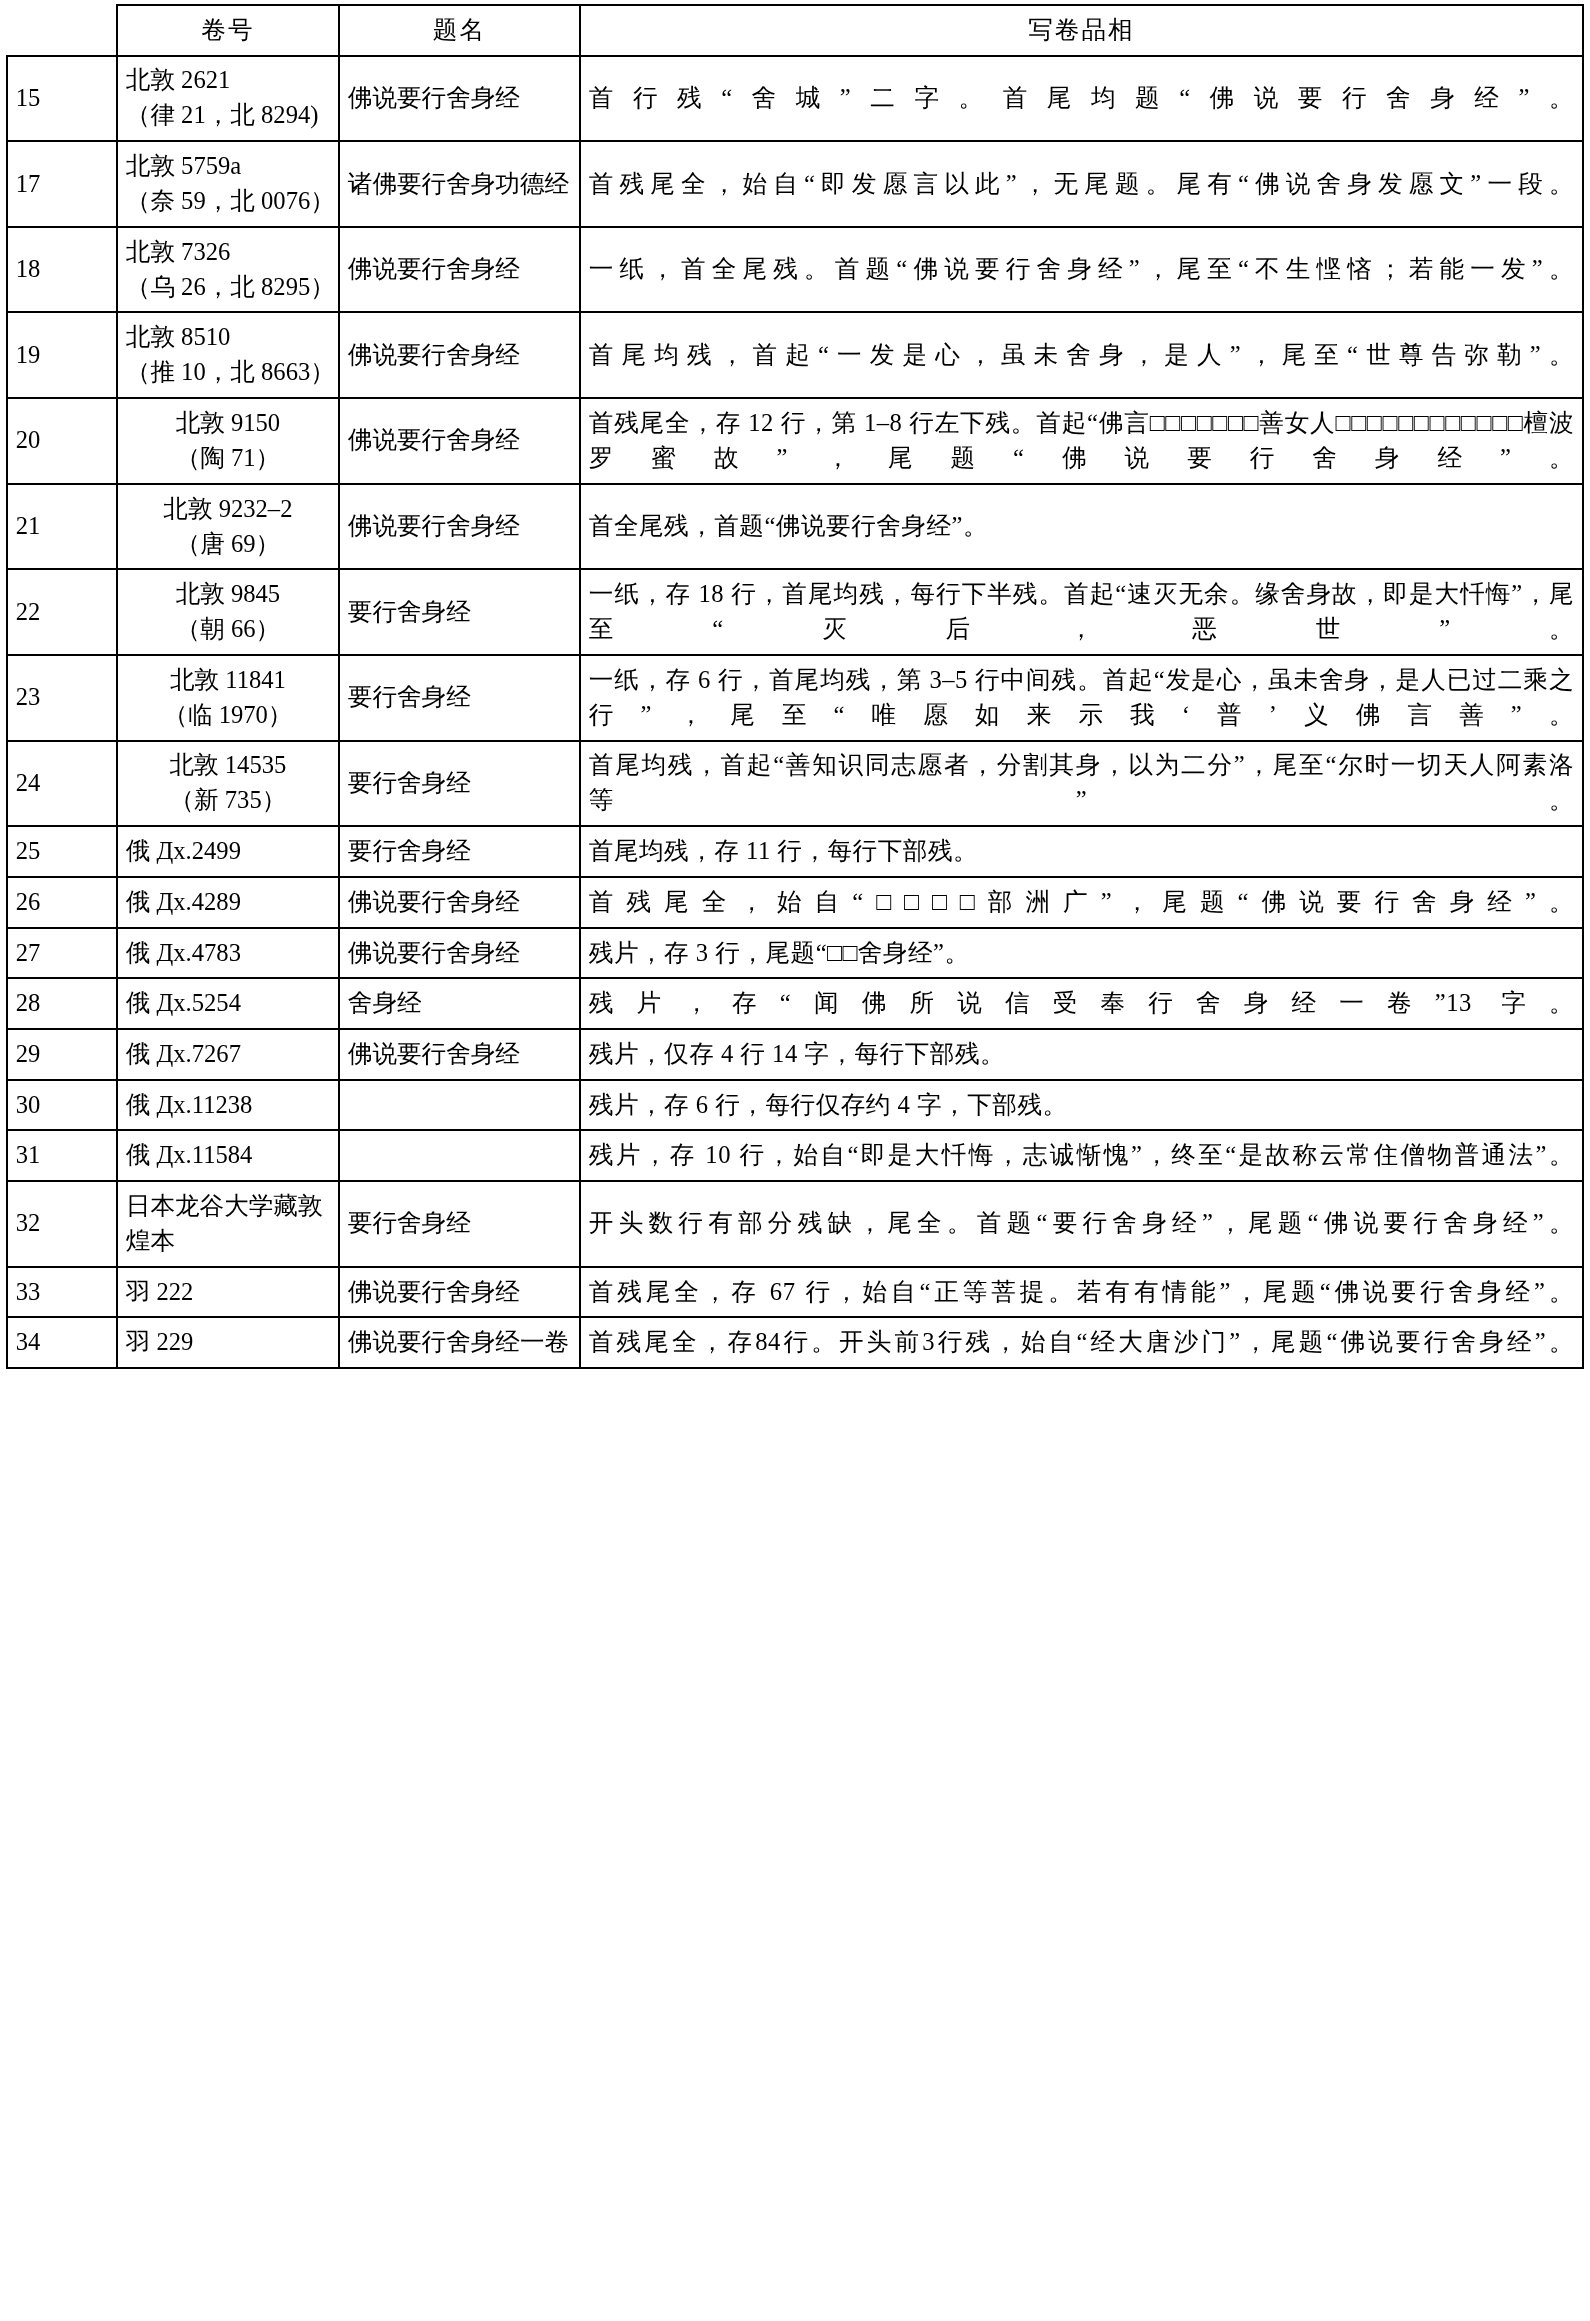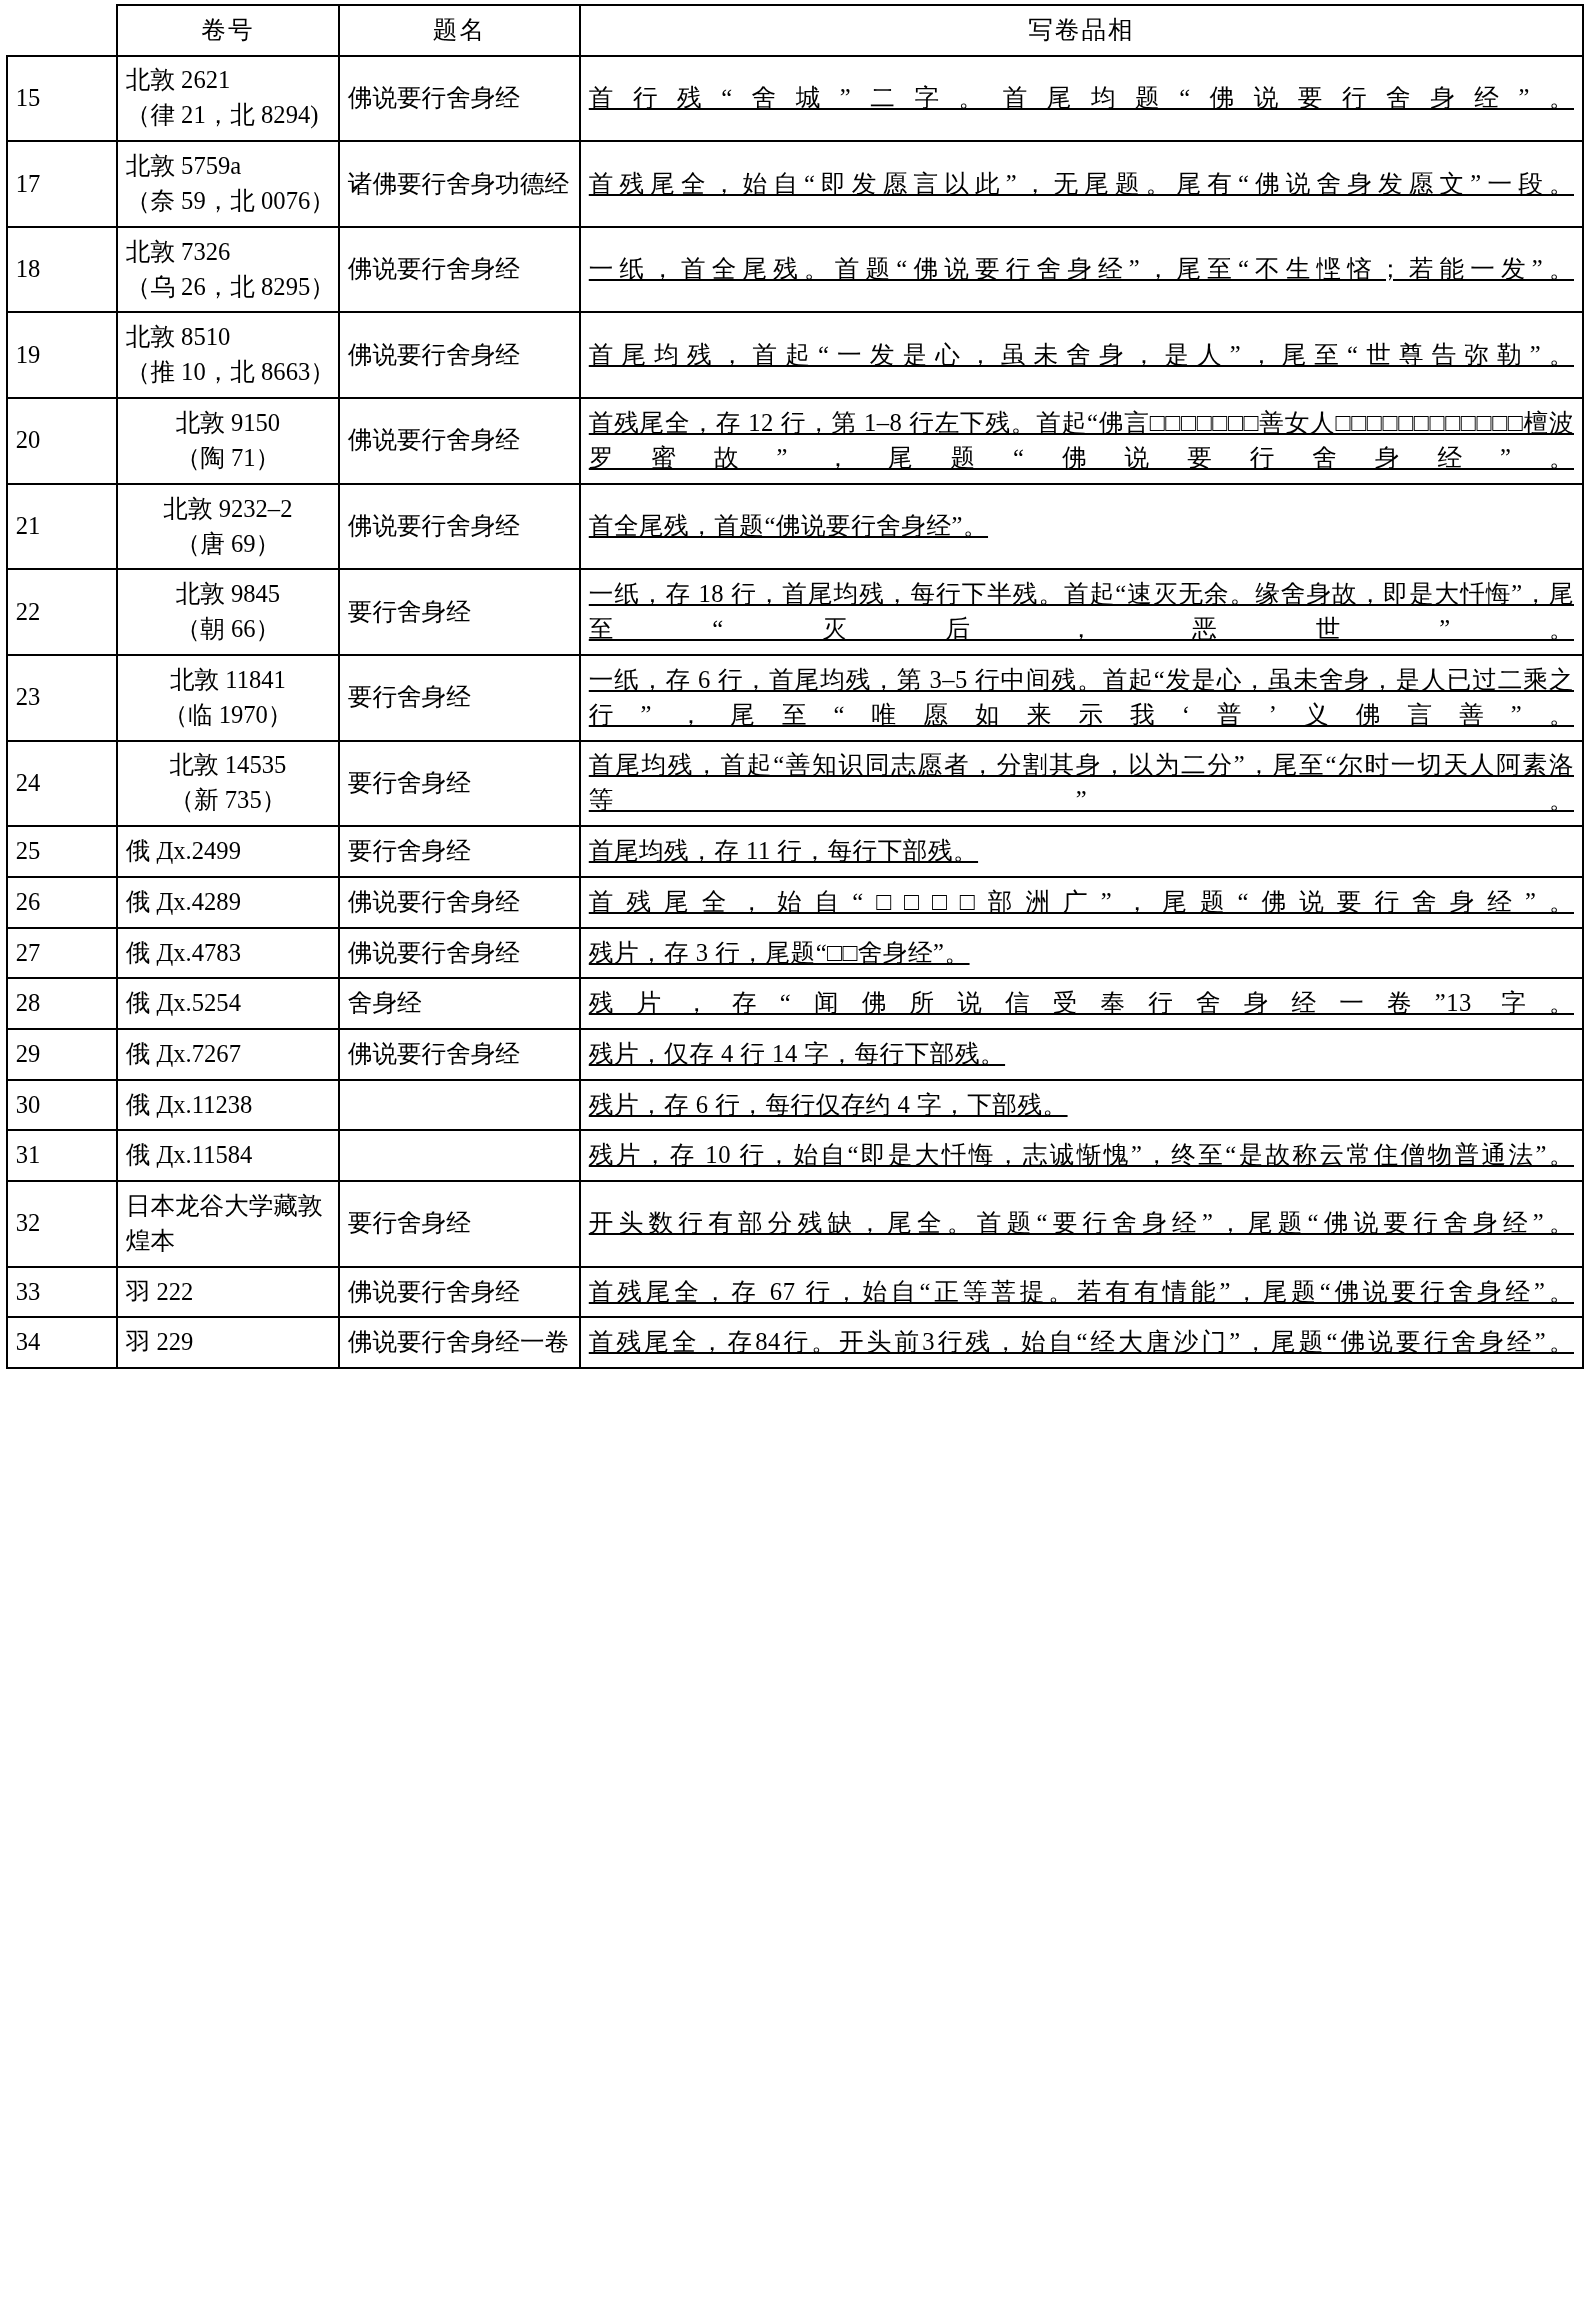--- a/index.html
+++ b/index.html
@@ -65,21 +65,20 @@
     padding-left: 11.8px;
     white-space: nowrap;
     border-radius: 29px;
   }
   td.desc {
     text-align: justify;
     text-align-last: left;
     padding-left: 11.8px;
     padding-right: 11.8px;
     letter-spacing: 0.5px;
-    text-decoration: underline;
   }
   td.desc.just-all { text-align: justify; text-align-last: justify; }
 </style>
 </head>
 <body>
 
 <div class="page">
   <table class="doc-table">
     <colgroup>
       <col class="c-num">

